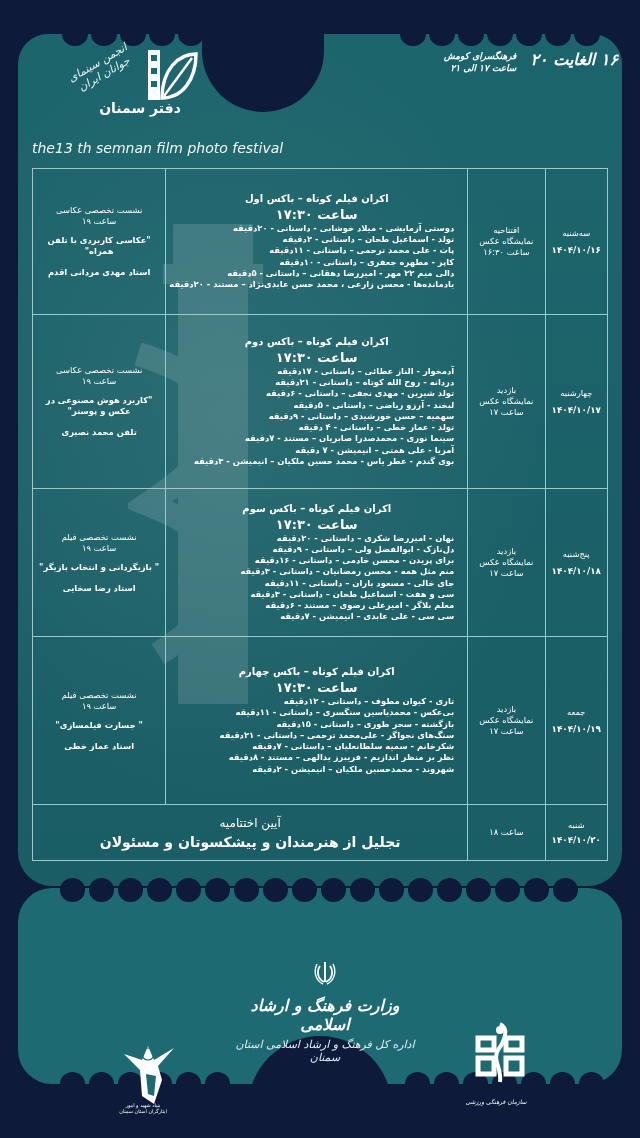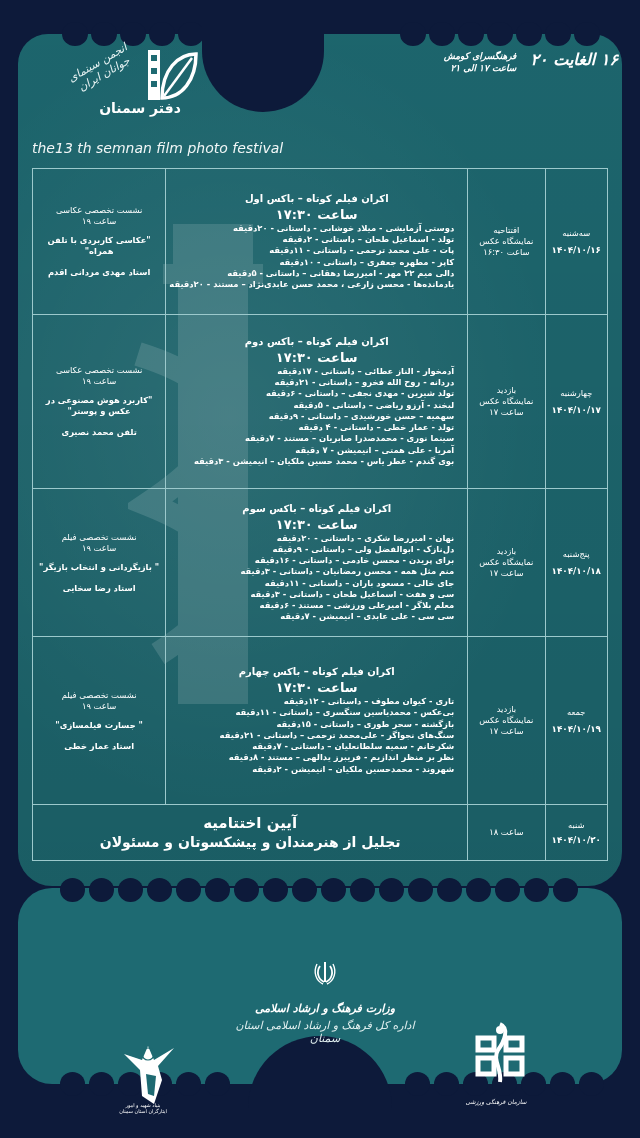--- a/index.html
+++ b/index.html
@@ -76,21 +76,21 @@
   .col-talk { width: 153px; }
   .day-name { display: block; }
   .day-date { display: block; margin-top: 6px; font-weight: bold; font-size: 8.8px; }
   .screen-title { font-weight: bold; font-size: 10px; margin-bottom: 5px; }
   .screen-time { font-weight: bold; font-size: 13px; margin-bottom: 3px; }
   .film-list { text-align: right; padding-right: 10px; }
   .film-list div { font-weight: bold; font-size: 8.4px; line-height: 11.2px; white-space: nowrap; }
   .talk-line { display: block; }
   .talk-topic { display: block; margin-top: 8px; font-weight: bold; }
   .talk-speaker { display: block; margin-top: 10px; font-weight: bold; }
-  .closing-title { display: block; font-weight: bold; font-size: 15px; }
+  .closing-title { display: block; font-weight: normal; font-size: 12px; }
   .closing-sub { display: block; margin-top: 8px; font-weight: bold; font-size: 14px; }
 
   
   .ticket-bottom {
     position: absolute; left: 18px; top: 888px; width: 604px; height: 196px;
     background: #1e6a72; border-radius: 34px;
     overflow: hidden;
   }
   .bottom-notch {
     position: absolute; left: 248px; top: 1072px; width: 144px; height: 80px;
@@ -98,21 +98,21 @@
   }
   .bottom-scallops-top { position: absolute; top: 888px; left: 60px; height: 14px; display: flex; gap: 4px; }
   .bottom-scallops-top span { width: 25px; height: 24px; border-radius: 50%; background: #0d1a3a; transform: translateY(-10px); }
   .bottom-scallops-bot { position: absolute; top: 1072px; height: 14px; display: flex; gap: 4px; }
   .bottom-scallops-bot span { width: 25px; height: 24px; border-radius: 50%; background: #0d1a3a; }
 
   .ministry {
     position: absolute; left: 230px; top: 960px; width: 190px; text-align: center; direction: rtl;
   }
   .ministry-emblem { width: 24px; height: 26px; margin: 0 auto; }
-  .ministry-name { font-family: "DejaVu Serif", serif; font-style: italic; font-weight: bold; font-size: 11px; margin-top: 12px; }
+  .ministry-name { font-family: "DejaVu Serif", serif; font-style: italic; font-weight: bold; font-size: 16px; margin-top: 6px; }
   .ministry-sub { font-family: "DejaVu Serif", serif; font-style: italic; font-size: 11px; margin-top: 4px; color: #e0efef; }
 
   .logo-left { position: absolute; left: 118px; top: 1040px; width: 60px; height: 72px; }
   .logo-left-text { position: absolute; left: 118px; top: 1100px; width: 50px; font-size: 5px; line-height: 6px; text-align: center; direction: rtl; }
   .logo-right { position: absolute; left: 470px; top: 1020px; width: 60px; height: 70px; }
   .logo-right-text { position: absolute; left: 456px; top: 1098px; width: 80px; font-size: 6px; font-style: italic; text-align: center; direction: rtl; }
 </style>
 </head>
 <body>
 
@@ -208,21 +208,21 @@
     <td class="col-exhib">
       <span style="display:block">بازدید</span>
       <span style="display:block">نمایشگاه عکس</span>
       <span style="display:block">ساعت ۱۷</span>
     </td>
     <td class="col-screen">
       <div class="screen-title">اکران فیلم کوتاه – باکس دوم</div>
       <div class="screen-time">ساعت ۱۷:۳۰</div>
       <div class="film-list">
         <div>آدمخوار - الناز عطائی – داستانی - ۱۷دقیقه</div>
-        <div>دردانه - روح الله فخرو – داستانی - ۲۱دقیقه</div>
+        <div>دردانه - روح الله کوتاه – داستانی - ۲۱دقیقه</div>
         <div>تولد شیرین - مهدی نجفی – داستانی - ۶دقیقه</div>
         <div>لبخند - آرزو ریاضی – داستانی - ۵دقیقه</div>
         <div>سهمیه – حسن خورشیدی – داستانی - ۹دقیقه</div>
         <div>تولد - عمار خطی – داستانی - ۴ دقیقه</div>
         <div>سینما نوری - محمدصدرا صابریان – مستند - ۷دقیقه</div>
         <div>آمریا - علی همتی – انیمیشن - ۷ دقیقه</div>
         <div>بوی گندم - عطر یاس - محمد حسین ملکیان – انیمیشن - ۳دقیقه</div>
       </div>
     </td>
     <td class="col-talk">
@@ -245,21 +245,21 @@
     <td class="col-screen">
       <div class="screen-title">اکران فیلم کوتاه – باکس سوم</div>
       <div class="screen-time">ساعت ۱۷:۳۰</div>
       <div class="film-list">
         <div>نهان - امیررضا شکری – داستانی - ۲۰دقیقه</div>
         <div>دل‌نازک - ابوالفضل ولی – داستانی - ۹دقیقه</div>
         <div>برای پریدن - محسن خادمی – داستانی - ۱۶دقیقه</div>
         <div>منم مثل همه - محسن رمضانیان – داستانی - ۳دقیقه</div>
         <div>جای خالی - مسعود باران – داستانی - ۱۱دقیقه</div>
         <div>سی و هفت - اسماعیل طحان – داستانی - ۳دقیقه</div>
-        <div>معلم بلاگر - امیرعلی ورزشی – مستند - ۶دقیقه</div>
+        <div>معلم بلاگر - امیرعلی رضوی – مستند - ۶دقیقه</div>
         <div>سی سی - علی عابدی – انیمیشن - ۷دقیقه</div>
       </div>
     </td>
     <td class="col-talk">
       <span class="talk-line">نشست تخصصی فیلم</span>
       <span class="talk-line">ساعت ۱۹</span>
       <span class="talk-topic">" بازیگردانی و انتخاب بازیگر"</span>
       <span class="talk-speaker">استاد رضا سخایی</span>
     </td>
   </tr>

